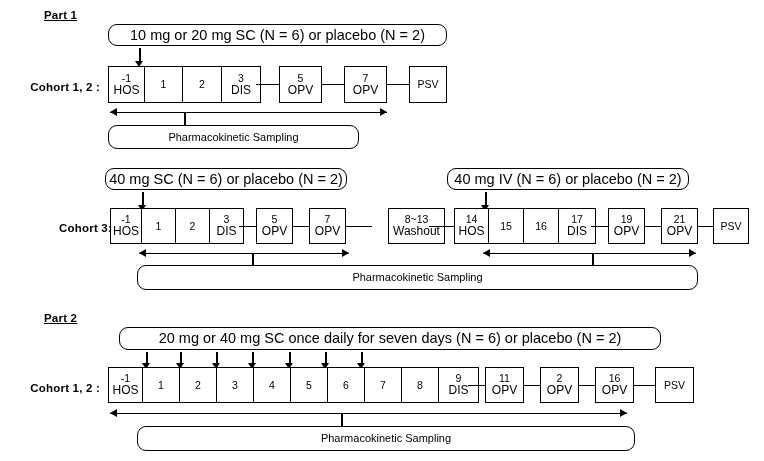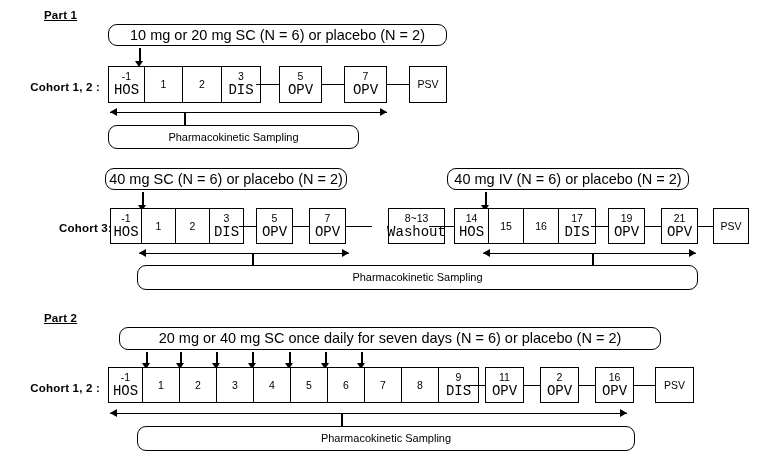--- a/index.html
+++ b/index.html
@@ -27,21 +27,21 @@
   }
   .pill.pk{font-size:11px;}
 
   
   .daybox{
     border:1.1px solid #000;background:#fff;
     display:flex;flex-direction:column;align-items:center;justify-content:center;
     font-size:10.5px;line-height:1.15;white-space:nowrap;
   }
   .daybox .n{font-size:10.5px;}
-  .daybox .sub{font-size:14px;font-family:Liberation Mono, monospace;}
+  .daybox .sub{font-size:12px;}
   .daybox.single{justify-content:center;}
 
   
   .group{display:flex;}
   .group .daybox + .daybox{border-left:none;}
 
   
   .connector{background:#000;height:1.1px;}
 
   

